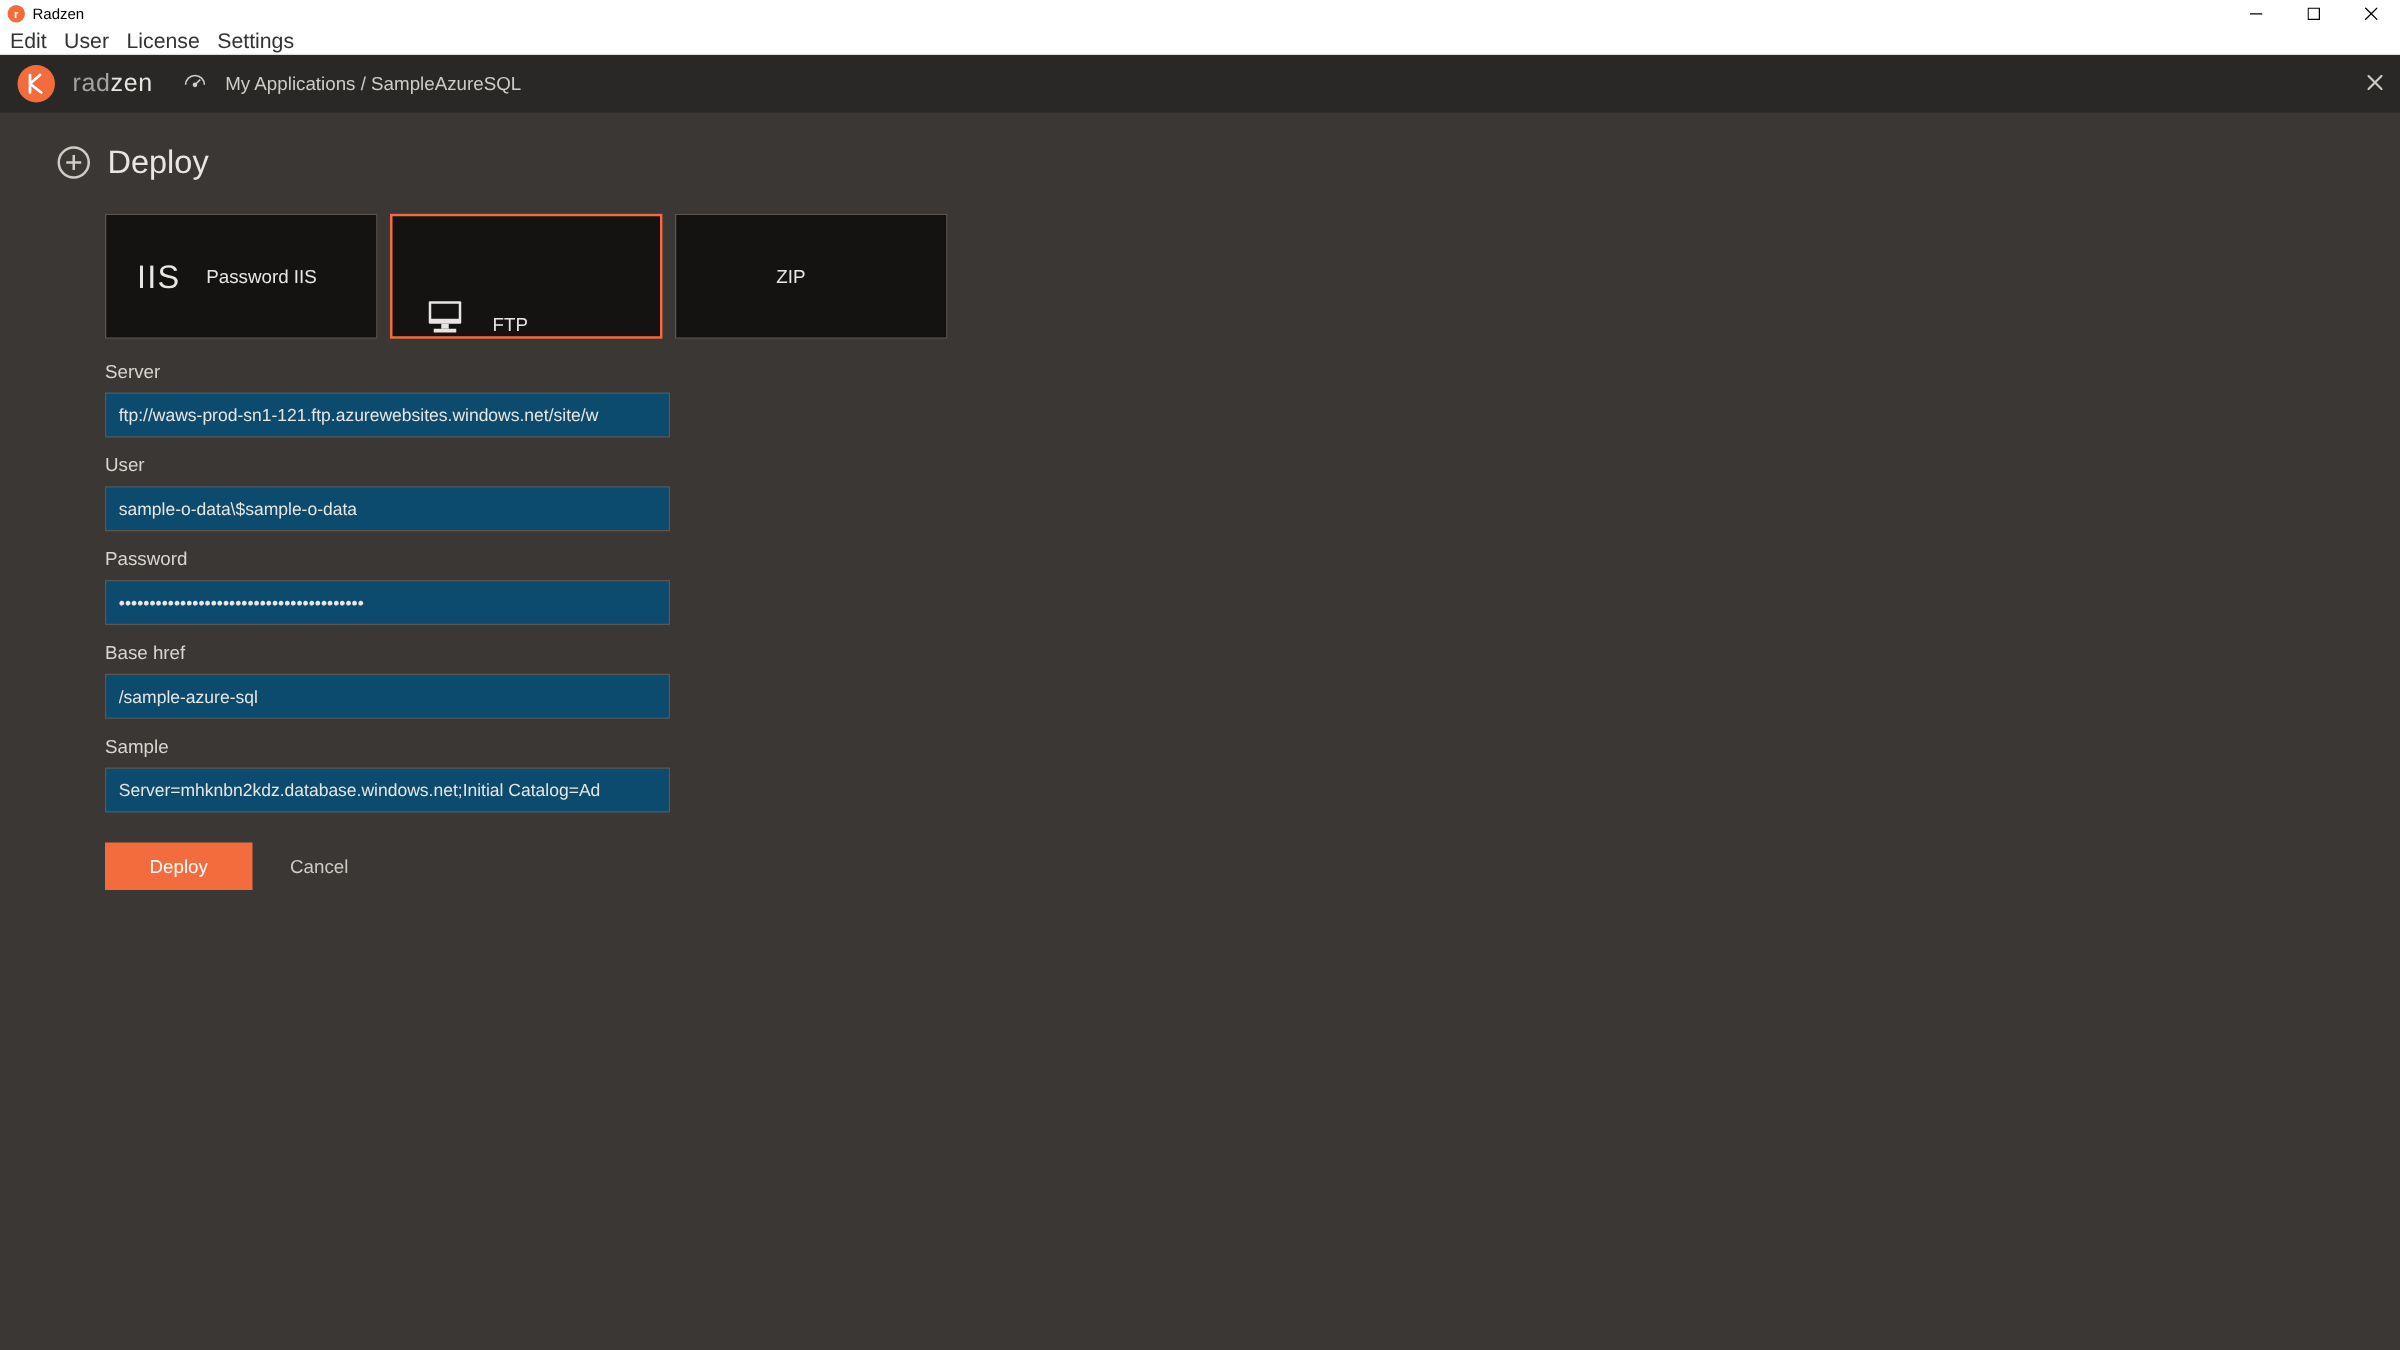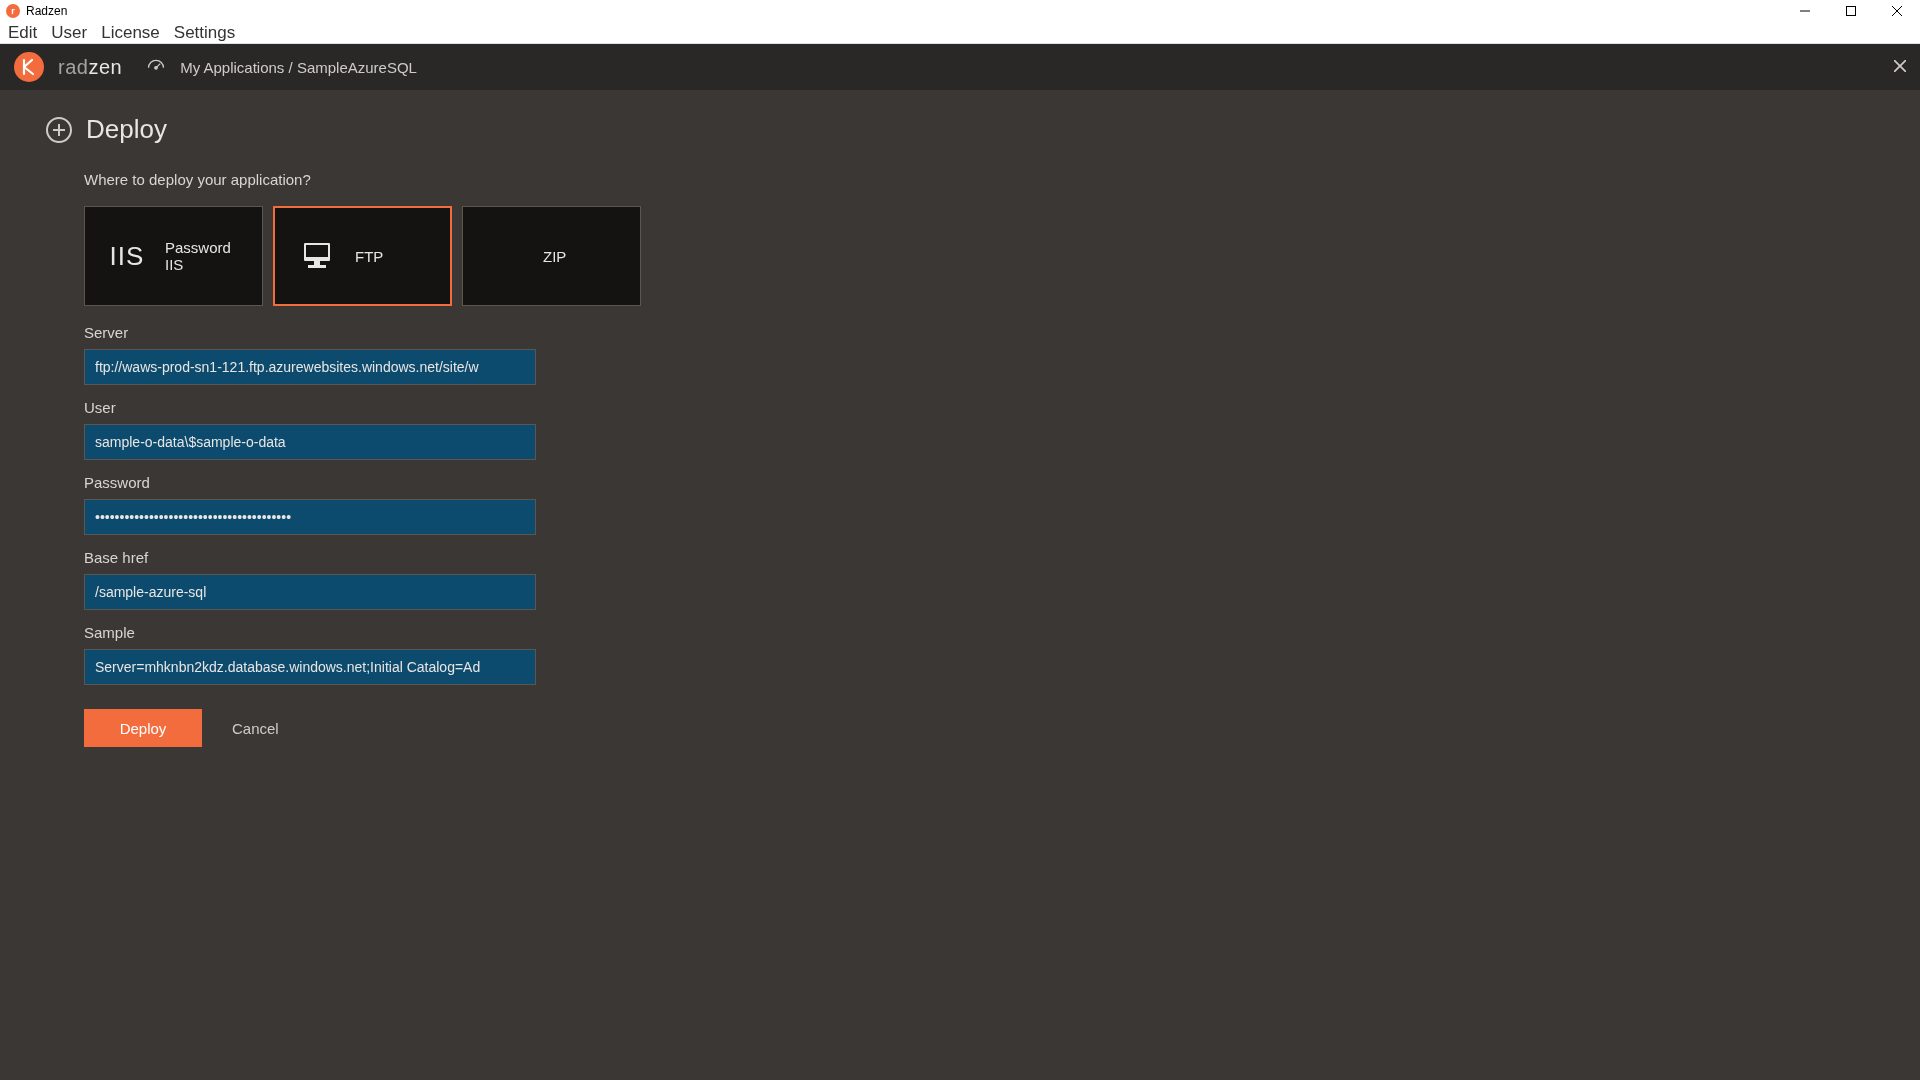--- a/index.html
+++ b/index.html
@@ -117,31 +117,31 @@
     margin-bottom: 18px;
     font-weight: 300;
   }
 
   .cards {
     margin-left: 38px;
     display: flex; gap: 10px;
     margin-bottom: 18px;
   }
   .card {
-    width: 179px; height: 100px;
+    width: 218px; height: 100px;
     background: #141312;
     border: 1px solid #5a5753;
     display: flex; align-items: center;
     padding: 0 22px;
     gap: 18px;
     color: #e8e6e3;
     font-size: 15px;
     cursor: pointer;
   }
-  .card.selected { border: 2px solid #f36c3d; }
+  .card.selected { border: 2px solid #f36c3d; align-items: flex-end; }
   .card .card-icon { width: 40px; display: flex; align-items: center; justify-content: center; }
   .card .card-label { flex: 1; }
 
   .iis-text { font-family: "Segoe UI Light", "Segoe UI", sans-serif; font-size: 26px; font-weight: 300; letter-spacing: 1px; color: #e8e6e3; }
 
   .form {
     margin-left: 38px;
     width: 452px;
   }
   .field-label {
@@ -244,21 +244,20 @@
     <div class="page-title-row">
       <span class="circle-plus">
         <svg width="14" height="14" viewBox="0 0 14 14">
             <line x1="7" y1="1" x2="7" y2="13" stroke="#cfccc8" stroke-width="2"></line>
             <line x1="1" y1="7" x2="13" y2="7" stroke="#cfccc8" stroke-width="2"></line>
           </svg>
       </span>
       <span class="page-title">Deploy</span>
     </div>
 
-    <div class="prompt">Where to deploy your application?</div>
 
     <div class="cards">
       <div class="card">
         <span class="card-icon">
             <span class="iis-text">IIS</span>
           </span>
         <span class="card-label">Password IIS</span>
       </div>
       <div class="card selected">
         <span class="card-icon">

